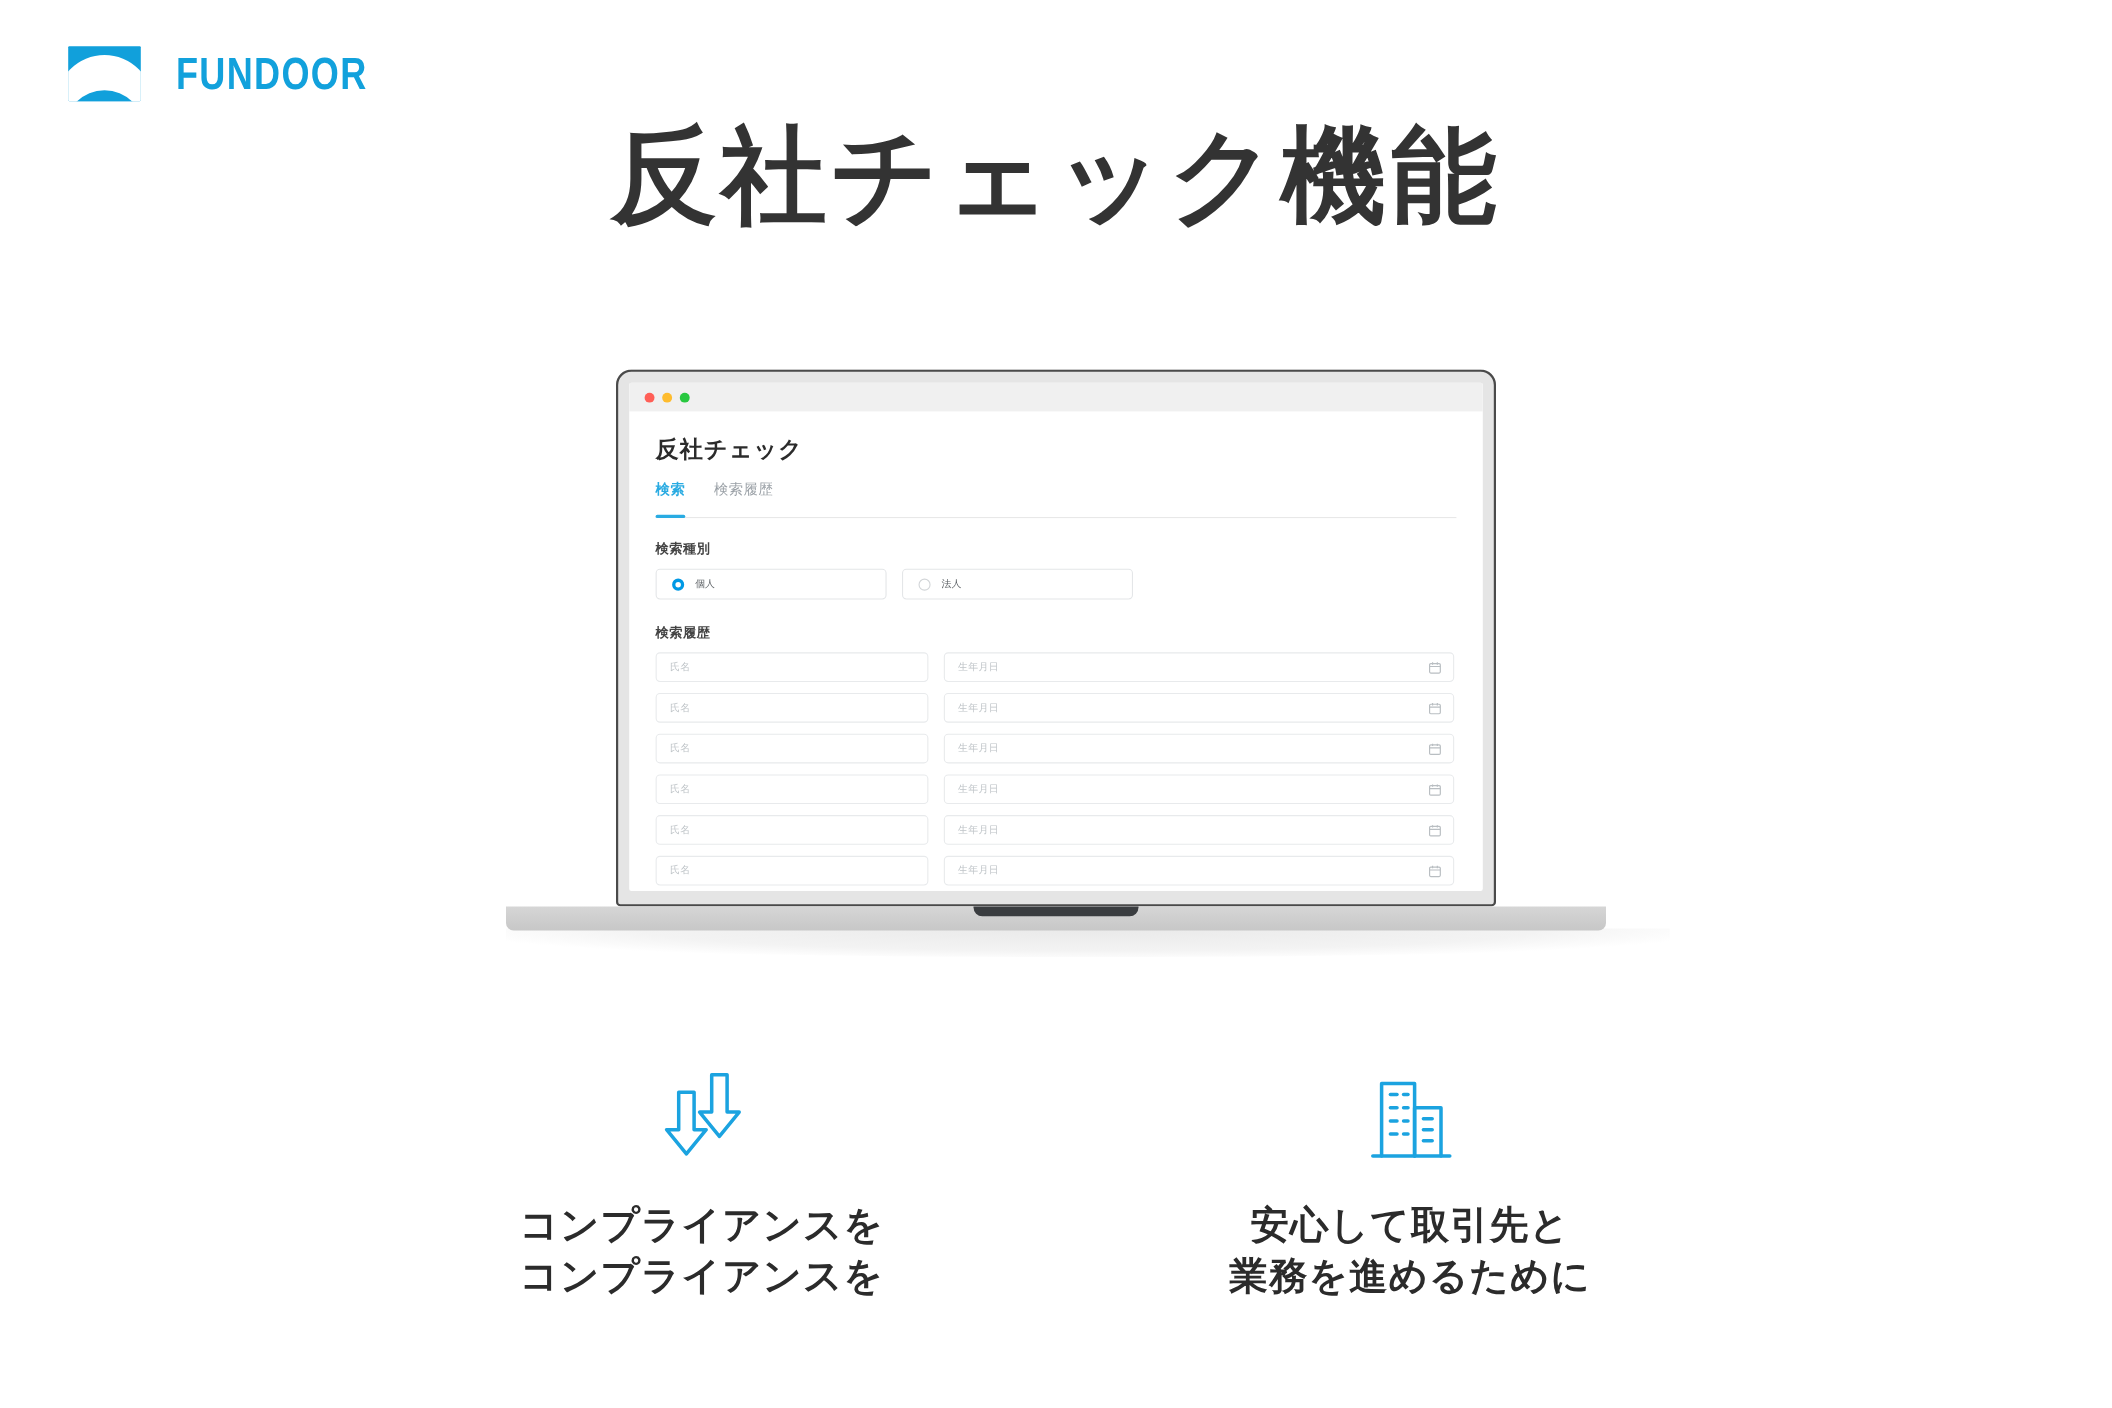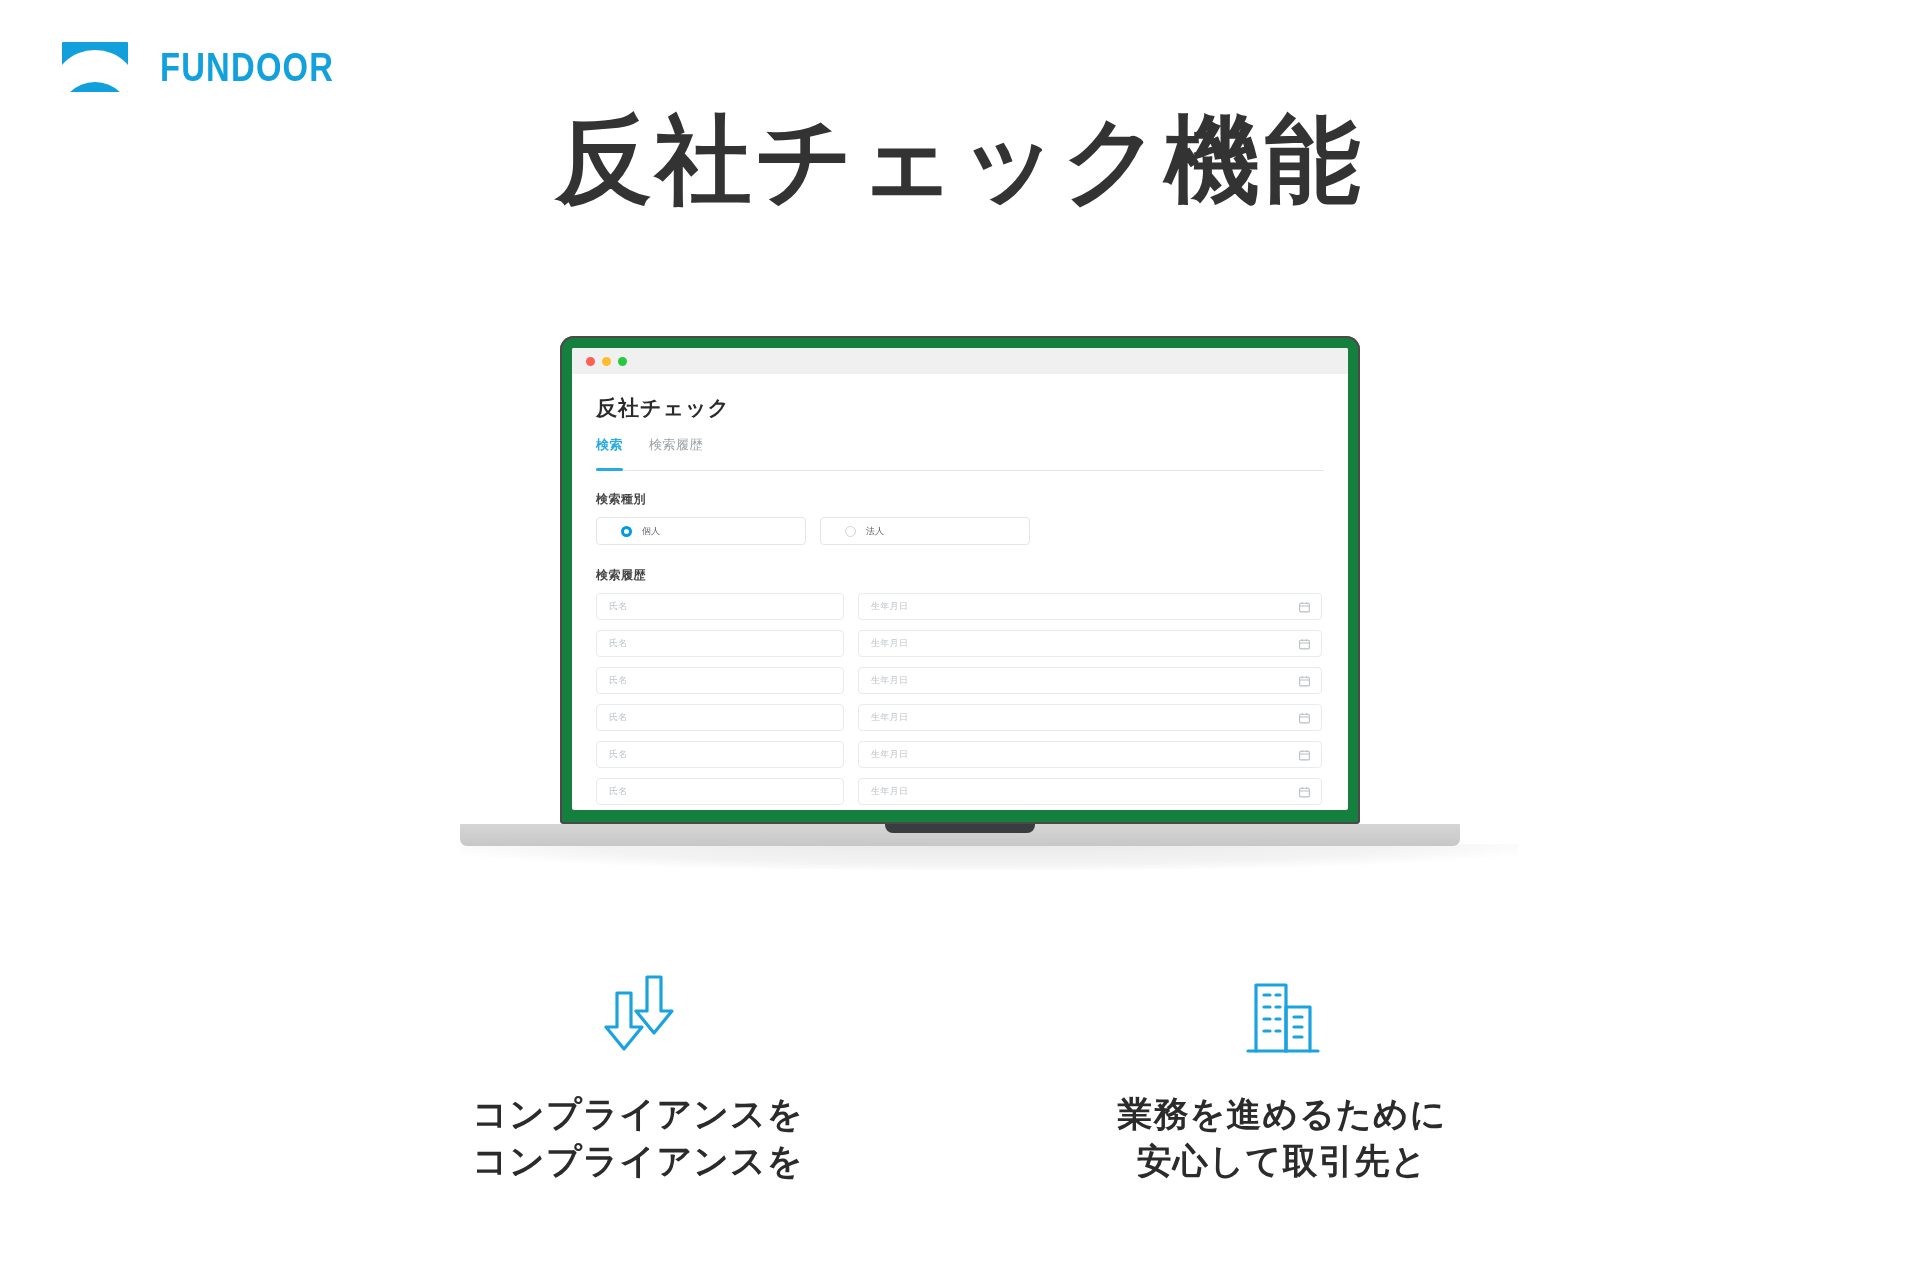--- a/index.html
+++ b/index.html
@@ -83,21 +83,21 @@
     position: absolute;
     left: 50%;
     top: 336px;
     transform: translateX(-50%);
     width: 1000px;
   }
   .laptop-lid {
     position: relative;
     width: 800px;
     margin: 0 auto;
-    background: #15803d;
+    background: #e5e5e5;
     border-radius: 14px 14px 4px 4px;
     padding: 12px 12px 14px 12px;
     box-sizing: border-box;
     box-shadow: inset 0 0 0 2px #4a4a4a;
   }
   .screen {
     position: relative;
     width: 100%;
     height: 462px;
     background: #ffffff;
@@ -197,21 +197,21 @@
     margin-bottom: 22px;
   }
   .radio-box {
     width: 210px;
     height: 28px;
     border: 1px solid #e4e6e8;
     border-radius: 4px;
     display: flex;
     align-items: center;
     gap: 10px;
-    padding: 0 24px;
+    padding: 0 14px;
     box-sizing: border-box;
     background: #fff;
   }
   .radio-dot {
     width: 11px;
     height: 11px;
     border-radius: 50%;
     border: 1px solid #d2d5d8;
     background: #fff;
     flex: none;
@@ -478,18 +478,18 @@
         <line x1="34" y1="56" x2="40" y2="56"></line>
         <line x1="46" y1="56" x2="50" y2="56"></line>
         <line x1="34" y1="68" x2="40" y2="68"></line>
         <line x1="46" y1="68" x2="50" y2="68"></line>
         <line x1="64" y1="54" x2="72" y2="54"></line>
         <line x1="64" y1="64" x2="72" y2="64"></line>
         <line x1="64" y1="74" x2="72" y2="74"></line>
       </svg>
     </div>
     <div class="feature-text">
+      <div>安心して取引先と</div>
       <div>業務を進めるために</div>
-      <div>安心して取引先と</div>
     </div>
   </div>
 
 </div>
 
 </body></html>

